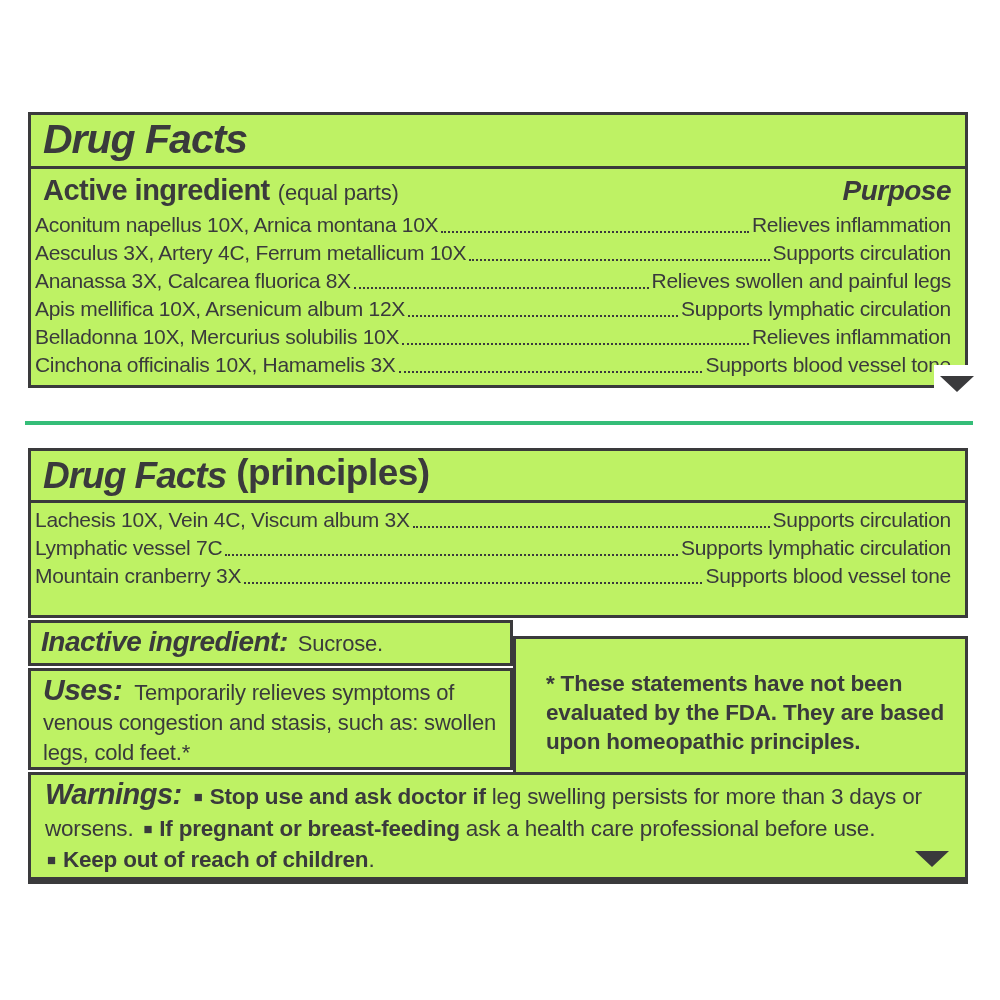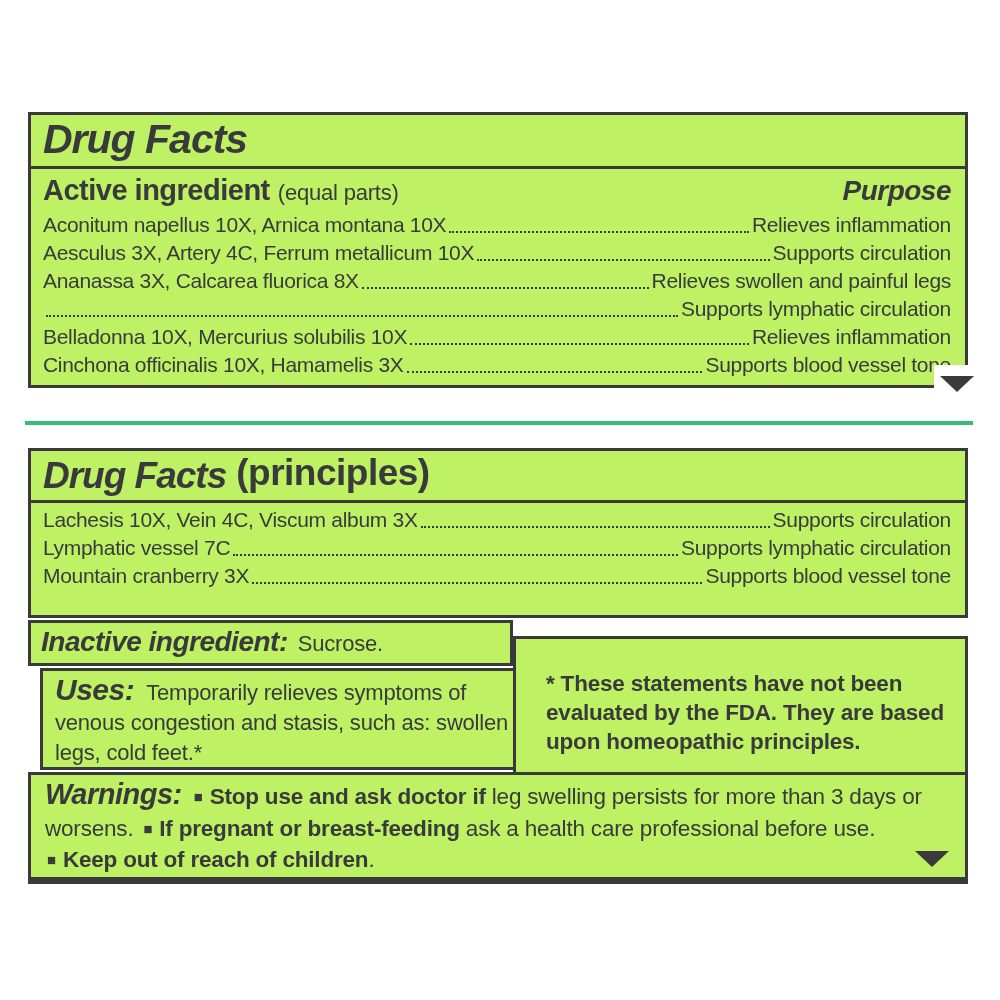--- a/index.html
+++ b/index.html
@@ -26,21 +26,21 @@
   }
   .df-title-note{
     font-size:27px;font-weight:bold;font-style:normal;
     letter-spacing:-0.5px;margin-left:10px;vertical-align:3px;
   }
   .ai-row{display:flex;justify-content:space-between;align-items:baseline;padding:5px 14px 3px 12px;height:41px;}
   .ai-label{font-size:29px;font-weight:bold;letter-spacing:-0.5px;white-space:nowrap;}
   .ai-note{font-size:22px;font-weight:normal;font-style:normal;letter-spacing:-0.2px;margin-left:8px;}
   .purpose-label{font-size:28px;font-weight:bold;font-style:italic;letter-spacing:-0.5px;white-space:nowrap;}
 
-  .ingredient-list{padding:1px 14px 0 12px;}
+  .ingredient-list{padding:1px 14px 0 4px;}
   .dotrow{display:flex;line-height:28px;font-size:21px;letter-spacing:-0.3px;}
   .dotrow .ing{white-space:nowrap;}
   .dotrow .pur{white-space:nowrap;}
   .leader{
     flex:1 1 auto;height:0;align-self:flex-end;
     border-bottom:2.6px dotted var(--ink);
     margin:0 3px 6px;min-width:12px;
   }
 
   
@@ -58,21 +58,21 @@
   
   .panel2{left:28px;top:448px;width:940px;height:170px;}
   .panel2 .df-title{font-size:37px;}
   .panel2 .ingredient-list{padding-top:3px;}
 
   
   .inactive-box{left:28px;top:620px;width:485px;height:46px;padding:3px 10px;white-space:nowrap;overflow:hidden;}
   .inactive-label{font-size:28px;font-weight:bold;font-style:italic;letter-spacing:-0.5px;}
   .inactive-value{font-size:22px;margin-left:10px;letter-spacing:-0.2px;}
 
-  .uses-box{left:40px;top:668px;width:485px;height:102px;padding:4px 12px 0;font-size:22px;line-height:30px;letter-spacing:-0.2px;}
+  .uses-box{left:28px;top:668px;width:485px;height:102px;padding:4px 12px 0;font-size:22px;line-height:30px;letter-spacing:-0.2px;}
   .uses-label{font-size:30px;font-weight:bold;font-style:italic;letter-spacing:-0.5px;margin-right:12px;}
 
   .disclaimer-box{left:513px;top:636px;width:455px;height:150px;padding:30px 12px 0 30px;}
   .disclaimer-text{font-size:22.5px;font-weight:bold;line-height:29px;letter-spacing:-0.2px;}
 
   .warnings-box{left:28px;top:772px;width:940px;height:112px;border-bottom-width:7px;padding:5px 14px 0;}
   .warnings-text{font-size:22.5px;line-height:29.5px;letter-spacing:-0.2px;}
   .warnings-label{font-size:29px;font-weight:bold;font-style:italic;letter-spacing:-0.5px;margin-right:10px;}
   .w-bold{font-weight:bold;}
   .bullet{font-size:15px;margin:0 7px 0 10px;position:relative;top:-2px;}
@@ -104,20 +104,21 @@
         <span class="ing">Aesculus 3X, Artery 4C, Ferrum metallicum 10X</span>
         <span class="leader"></span>
         <span class="pur">Supports circulation</span>
       </div>
       <div class="dotrow">
         <span class="ing">Ananassa 3X, Calcarea fluorica 8X</span>
         <span class="leader"></span>
         <span class="pur">Relieves swollen and painful legs</span>
       </div>
       <div class="dotrow">
+        <span class="ing">Apis mellifica 10X, Arsenicum album 12X</span>
         <span class="leader"></span>
         <span class="pur">Supports lymphatic circulation</span>
       </div>
       <div class="dotrow">
         <span class="ing">Belladonna 10X, Mercurius solubilis 10X</span>
         <span class="leader"></span>
         <span class="pur">Relieves inflammation</span>
       </div>
       <div class="dotrow">
         <span class="ing">Cinchona officinalis 10X, Hamamelis 3X</span>

